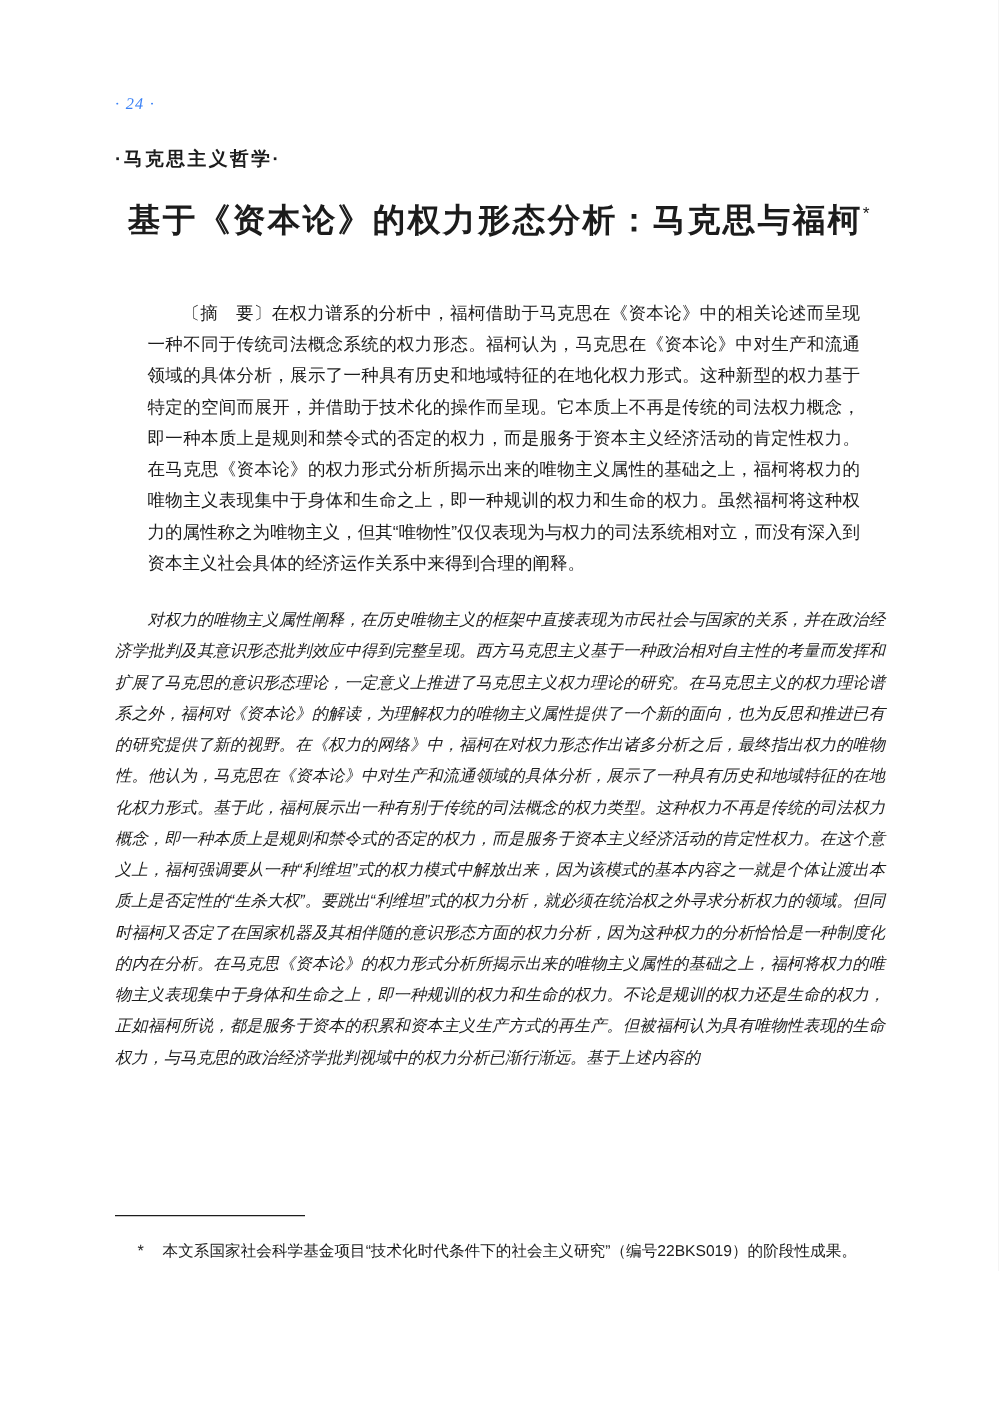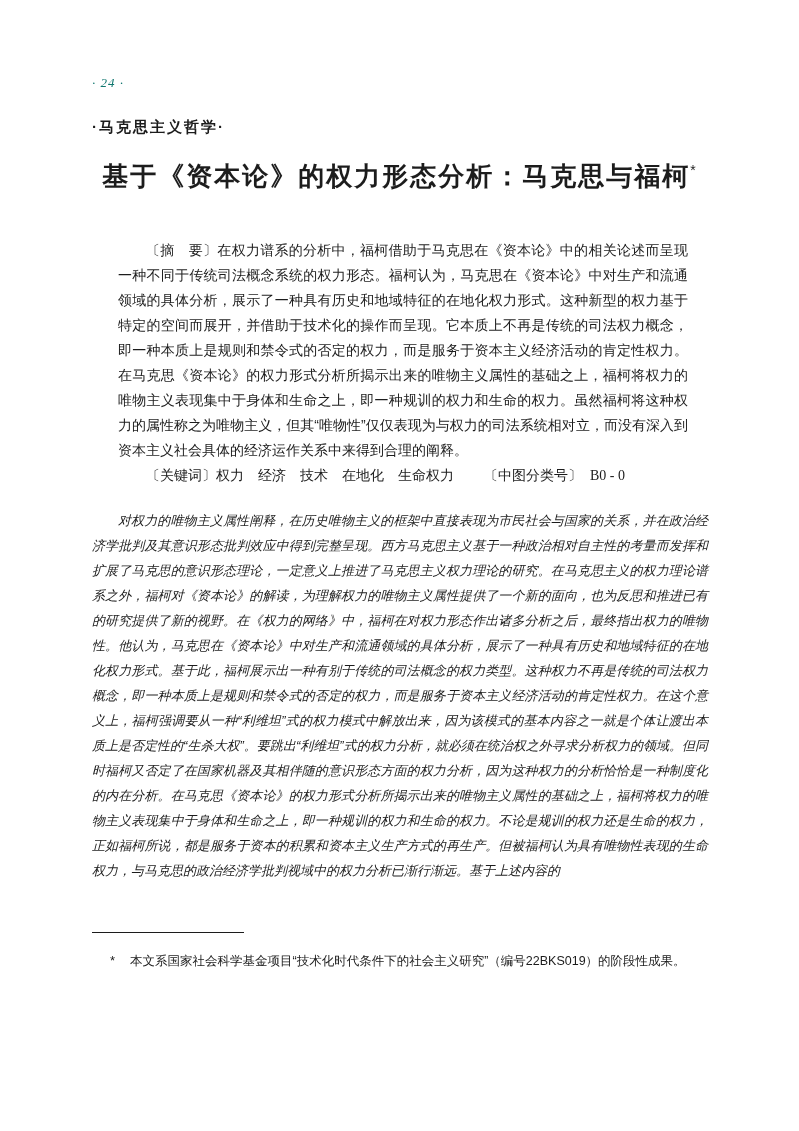--- a/index.html
+++ b/index.html
@@ -15,21 +15,21 @@
     overflow: hidden;
   }
   .content {
     padding: 75px 91px 0 92px; 
   }
   .page-number {
     font-family: "Liberation Serif", serif;
     font-style: italic;
     font-size: 13px;
     letter-spacing: 1px;
-    color: #0f766e;
+    color: #3b82f6;
   }
   .column-label {
     margin-top: 27px;
     font-size: 15px;
     font-weight: 700;
     letter-spacing: 2px;
   }
   .article-title {
     margin-top: 24px;
     text-align: center;
@@ -81,21 +81,21 @@
     line-height: 25px;
     text-align: justify;
     text-indent: 2em;
     font-weight: 500;
     font-style: italic;
   }
   .footnote-area {
     position: absolute;
     left: 92px;
     right: 91px;
-    top: 932px;
+    top: 972px;
   }
   .footnote-rule {
     width: 152px;
     border-top: 1px solid #1c1c1c;
   }
   .footnote-text {
     margin-top: 18px;
     padding-left: 18px;
     font-size: 12.5px;
     line-height: 20px;
@@ -116,21 +116,20 @@
     <div class="page-number">· 24 ·</div>
 
     <div class="column-label">·马克思主义哲学·</div>
 
     <h1 class="article-title"><span>基于《资本论》的权力形态分析：马克思与福柯</span><sup>*</sup></h1>
 
 
     <div class="abstract-block">
       <p class="abstract-paragraph"><span>〔摘　要〕</span><span>在权力谱系的分析中，福柯借助于马克思在《资本论》中的相关论述而呈现一种不同于传统司法概念系统的权力形态。福柯认为，马克思在《资本论》中对生产和流通领域的具体分析，展示了一种具有历史和地域特征的在地化权力形式。这种新型的权力基于特定的空间而展开，并借助于技术化的操作而呈现。它本质上不再是传统的司法权力概念，即一种本质上是规则和禁令式的否定的权力，而是服务于资本主义经济活动的肯定性权力。在马克思《资本论》的权力形式分析所揭示出来的唯物主义属性的基础之上，福柯将权力的唯物主义表现集中于身体和生命之上，即一种规训的权力和生命的权力。虽然福柯将这种权力的属性称之为唯物主义，但其“唯物性”仅仅表现为与权力的司法系统相对立，而没有深入到资本主义社会具体的经济运作关系中来得到合理的阐释。</span></p>
 
-      <p class="keywords-line"><span>〔关键词〕</span><span>权力　经济　技术　在地化　生命权力</span><span class="clc-group">〔中图分类号〕</span><span class="clc-value">B0 - 0</span></p>
     </div>
 
     <div class="body-block">
       <p class="body-paragraph">对权力的唯物主义属性阐释，在历史唯物主义的框架中直接表现为市民社会与国家的关系，并在政治经济学批判及其意识形态批判效应中得到完整呈现。西方马克思主义基于一种政治相对自主性的考量而发挥和扩展了马克思的意识形态理论，一定意义上推进了马克思主义权力理论的研究。在马克思主义的权力理论谱系之外，福柯对《资本论》的解读，为理解权力的唯物主义属性提供了一个新的面向，也为反思和推进已有的研究提供了新的视野。在《权力的网络》中，福柯在对权力形态作出诸多分析之后，最终指出权力的唯物性。他认为，马克思在《资本论》中对生产和流通领域的具体分析，展示了一种具有历史和地域特征的在地化权力形式。基于此，福柯展示出一种有别于传统的司法概念的权力类型。这种权力不再是传统的司法权力概念，即一种本质上是规则和禁令式的否定的权力，而是服务于资本主义经济活动的肯定性权力。在这个意义上，福柯强调要从一种“利维坦”式的权力模式中解放出来，因为该模式的基本内容之一就是个体让渡出本质上是否定性的“生杀大权”。要跳出“利维坦”式的权力分析，就必须在统治权之外寻求分析权力的领域。但同时福柯又否定了在国家机器及其相伴随的意识形态方面的权力分析，因为这种权力的分析恰恰是一种制度化的内在分析。在马克思《资本论》的权力形式分析所揭示出来的唯物主义属性的基础之上，福柯将权力的唯物主义表现集中于身体和生命之上，即一种规训的权力和生命的权力。不论是规训的权力还是生命的权力，正如福柯所说，都是服务于资本的积累和资本主义生产方式的再生产。但被福柯认为具有唯物性表现的生命权力，与马克思的政治经济学批判视域中的权力分析已渐行渐远。基于上述内容的</p>
     </div>
 
   </div>
 
   <div class="footnote-area">
     <div class="footnote-rule"></div>

